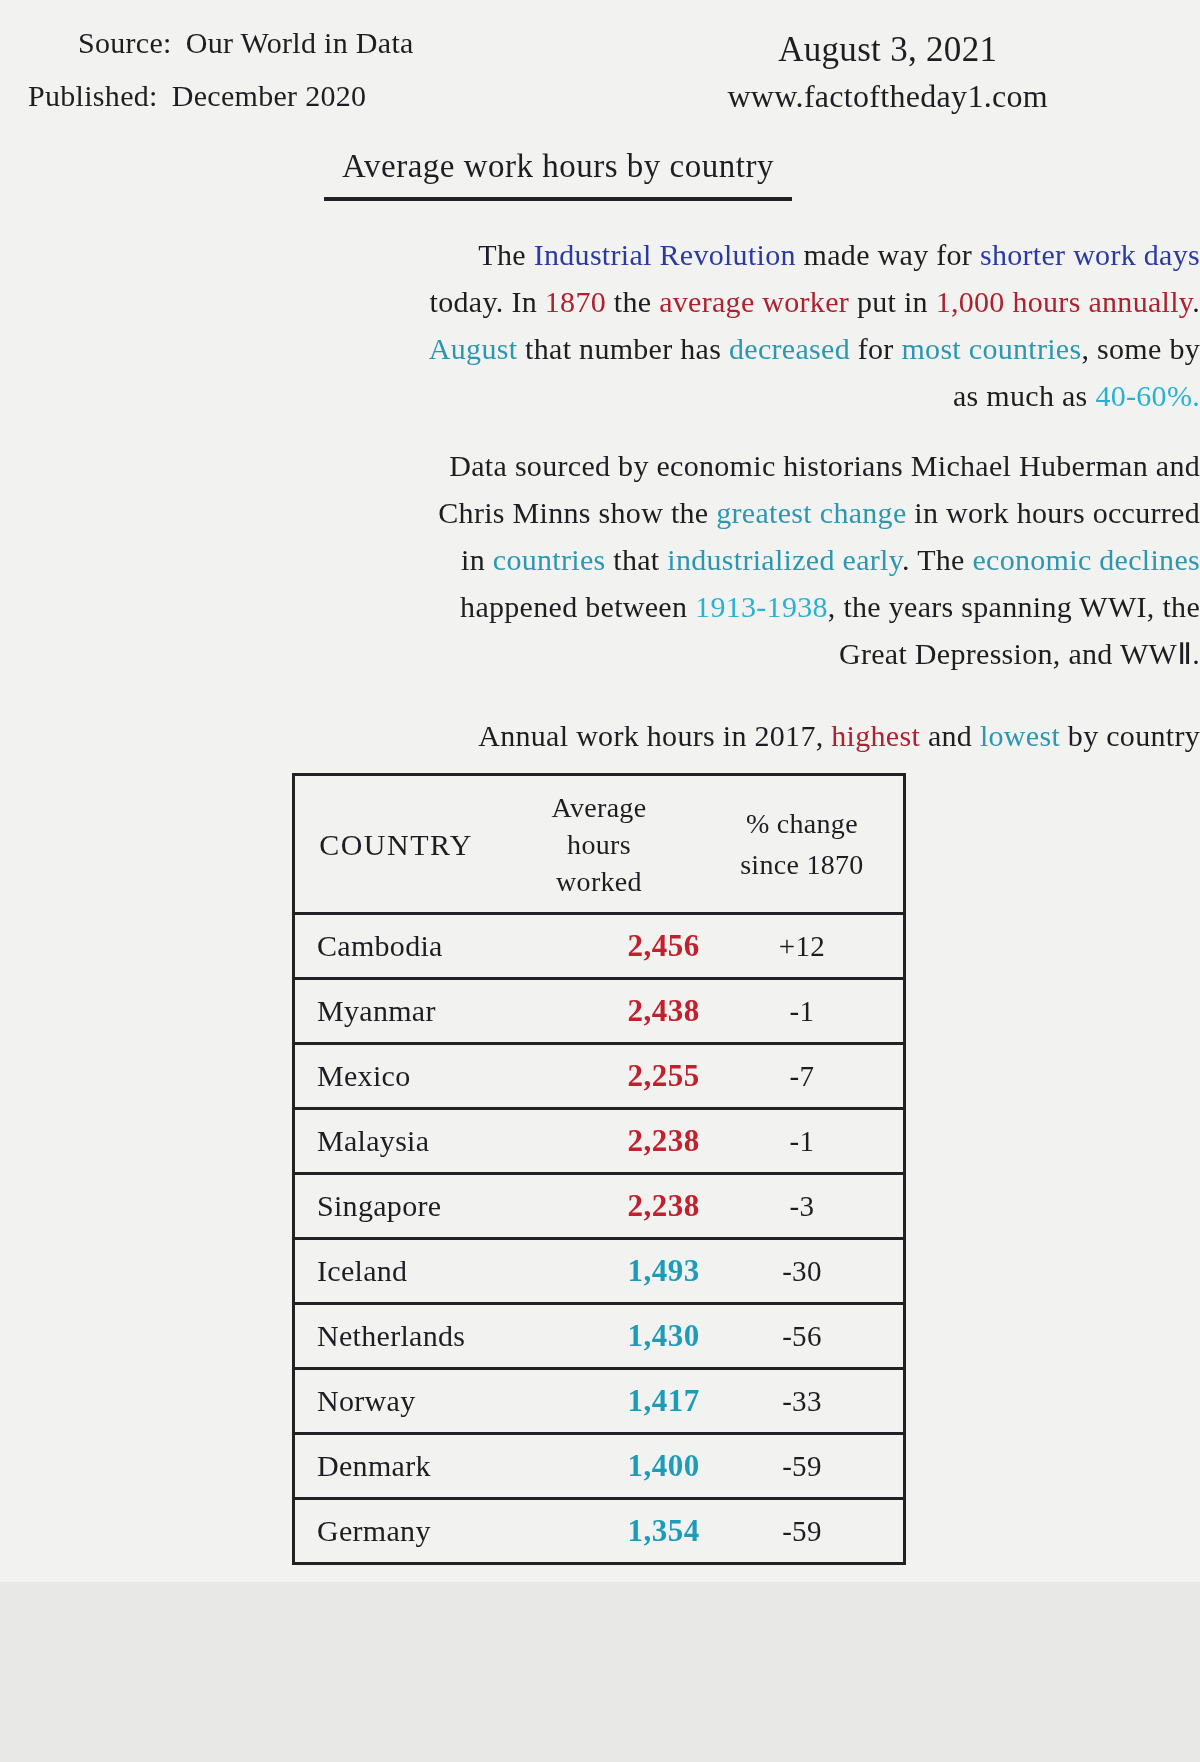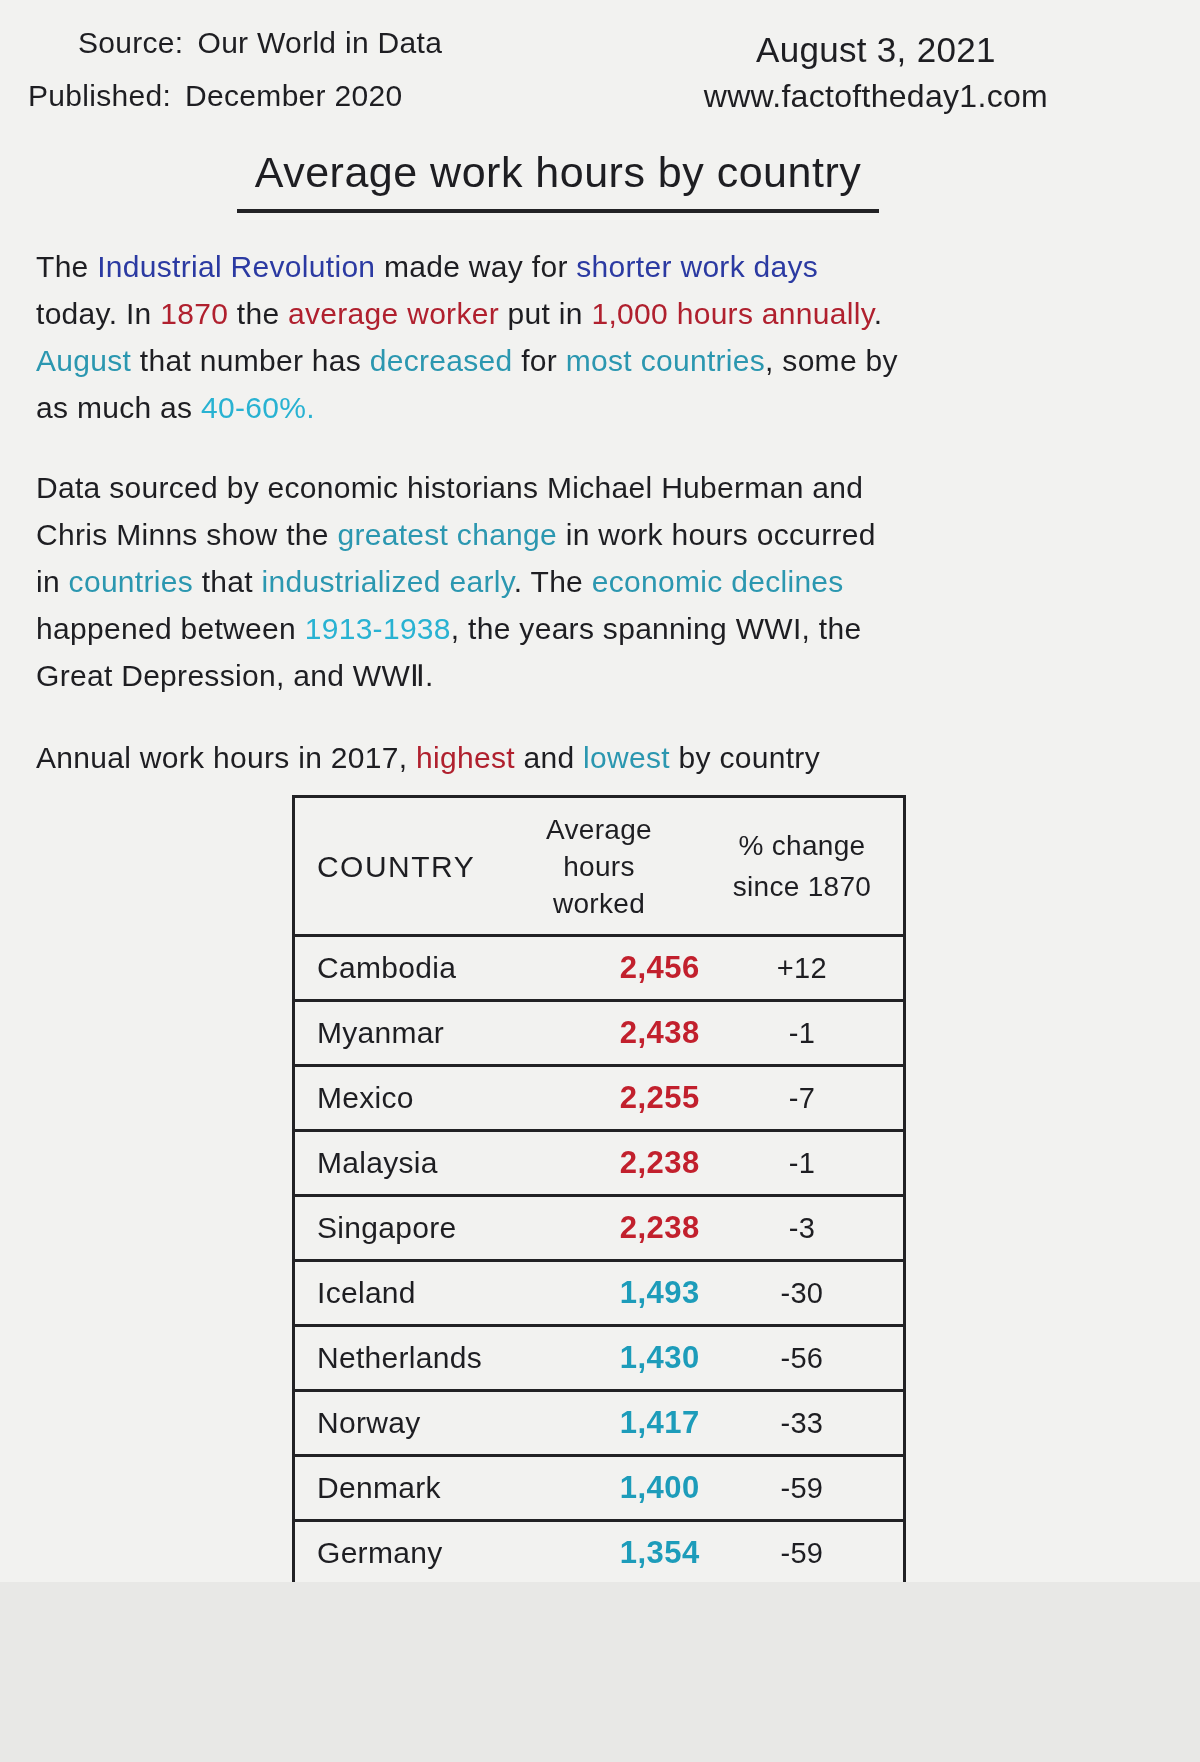--- a/index.html
+++ b/index.html
@@ -8,38 +8,38 @@
     --col-red:#b0202e;
     --col-rednum:#c2202d;
     --col-teal:#2b97b0;
     --col-cyan:#28b2d2;
     --col-tealnum:#1d9cba;
     --ink:#222225;
   }
   html,body{margin:0;padding:0;background:#e8e8e6;}
   .page{
     width:1200px;height:1582px;background:#f2f2f0;
-    font-family:Liberation Sans, sans-serif;
+    font-family:Liberation Serif, serif;
     color:var(--col-black);overflow:hidden;position:relative;
     letter-spacing:.3px;box-sizing:border-box;
   }
   .header{display:flex;justify-content:space-between;padding:16px 36px 0 28px;}
   .header-left{font-size:30px;line-height:53px;}
   .header-left .line-source{padding-left:50px;}
   .label{margin-right:14px;}
   .header-right{text-align:center;margin-right:116px;padding-top:10px;}
   .header-right .date{font-size:35px;line-height:48px;}
   .header-right .site{font-size:32px;line-height:44px;}
   .title{
     display:table;margin:26px auto 0;transform:translateX(-42px);
-    font-size:43px;font-weight:normal;letter-spacing:.5px;
+    font-size:33px;font-weight:normal;letter-spacing:.5px;
     border-bottom:4px solid var(--ink);padding:0 18px 12px;
   }
-  .para{margin:30px 0 0 36px;font-size:30px;line-height:47px;}
-  .para.p2{margin-top:33px;}
+  .para{margin:30px 0 0 36px;font-size:30px;line-height:47px;text-align:right;}
+  .para.p2{margin-top:23px;}
   .para.intro{margin-top:35px;}
   .tline{white-space:pre-wrap;}
   .c-black{color:var(--col-black);}
   .c-blue{color:var(--col-blue);}
   .c-red{color:var(--col-red);}
   .c-teal{color:var(--col-teal);}
   .c-cyan{color:var(--col-cyan);}
   .c-rednum{color:var(--col-rednum);}
   .c-tealnum{color:var(--col-tealnum);}
   .data-table{

